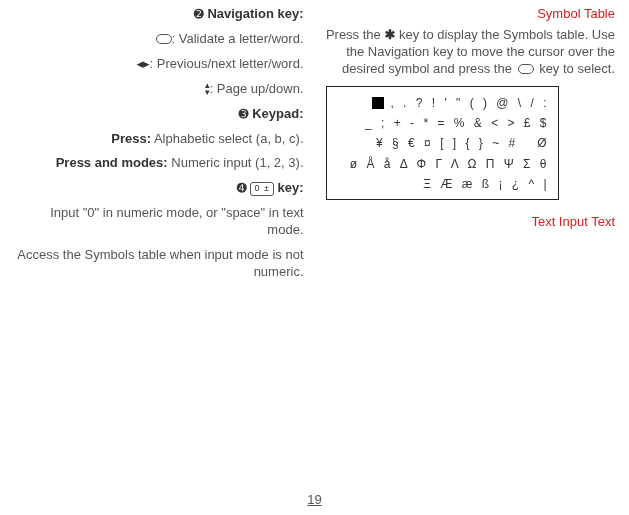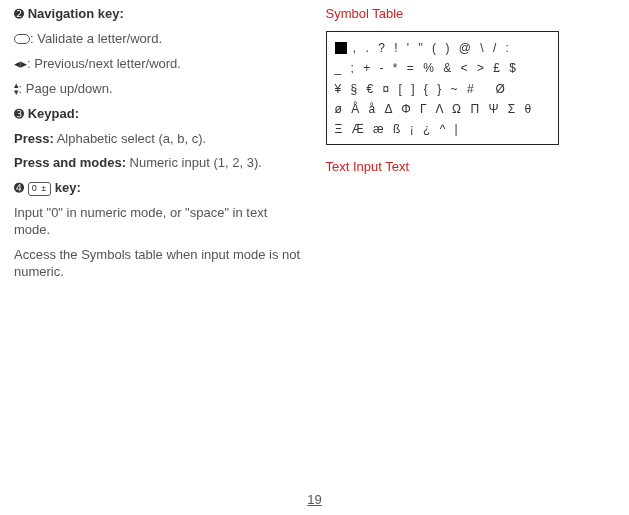--- a/index.html
+++ b/index.html
@@ -10,20 +10,21 @@
     color:#555;
     font-size:13px;
     line-height:1.3;
     position:relative;
     box-sizing:border-box;
     padding:6px 14px 0 14px;
   }
   .columns{
     display:flex;
     gap:22px;
+    text-align:right;
   }
   .col{
     flex:1;
     min-width:0;
   }
   .row{
     margin:0 0 8px 0;
   }
   .bold{font-weight:700;color:#333}
   .hred{font-weight:400;color:#c22;font-size:13px;margin-bottom:4px}
@@ -127,20 +128,26 @@
     <div class="row">Input "0" in numeric mode, or "space" in text mode.</div>
 
 
     <div class="row">Access the Symbols table when input mode is not numeric.</div>
   </div>
 
   <div class="col">
 
     <div class="hred">Symbol Table</div>
 
+    <div class="row">
+      <span>Press the </span>
+      <span class="asterisk-key">✱</span>
+      <span> key to display the Symbols table. Use the Navigation key to move the cursor over the desired symbol and press the</span>
+      <span class="keyshape" style="margin:0 2px"></span><span> key to select.</span>
+    </div>
 
     <div class="symbox" id="symbox"><span class="blackbox"></span> , . ? ! ' " ( ) @ \ / :
 _ ; + - * = % &amp; &lt; &gt; £ $
 ¥ § € ¤ [ ] { } ~ #   Ø
 ø Å å Δ Φ Γ Λ Ω Π Ψ Σ θ
 Ξ Æ æ ß ¡ ¿ ^ |</div>
 
     <div class="hred">Text Input Text</div>
 
   </div>

